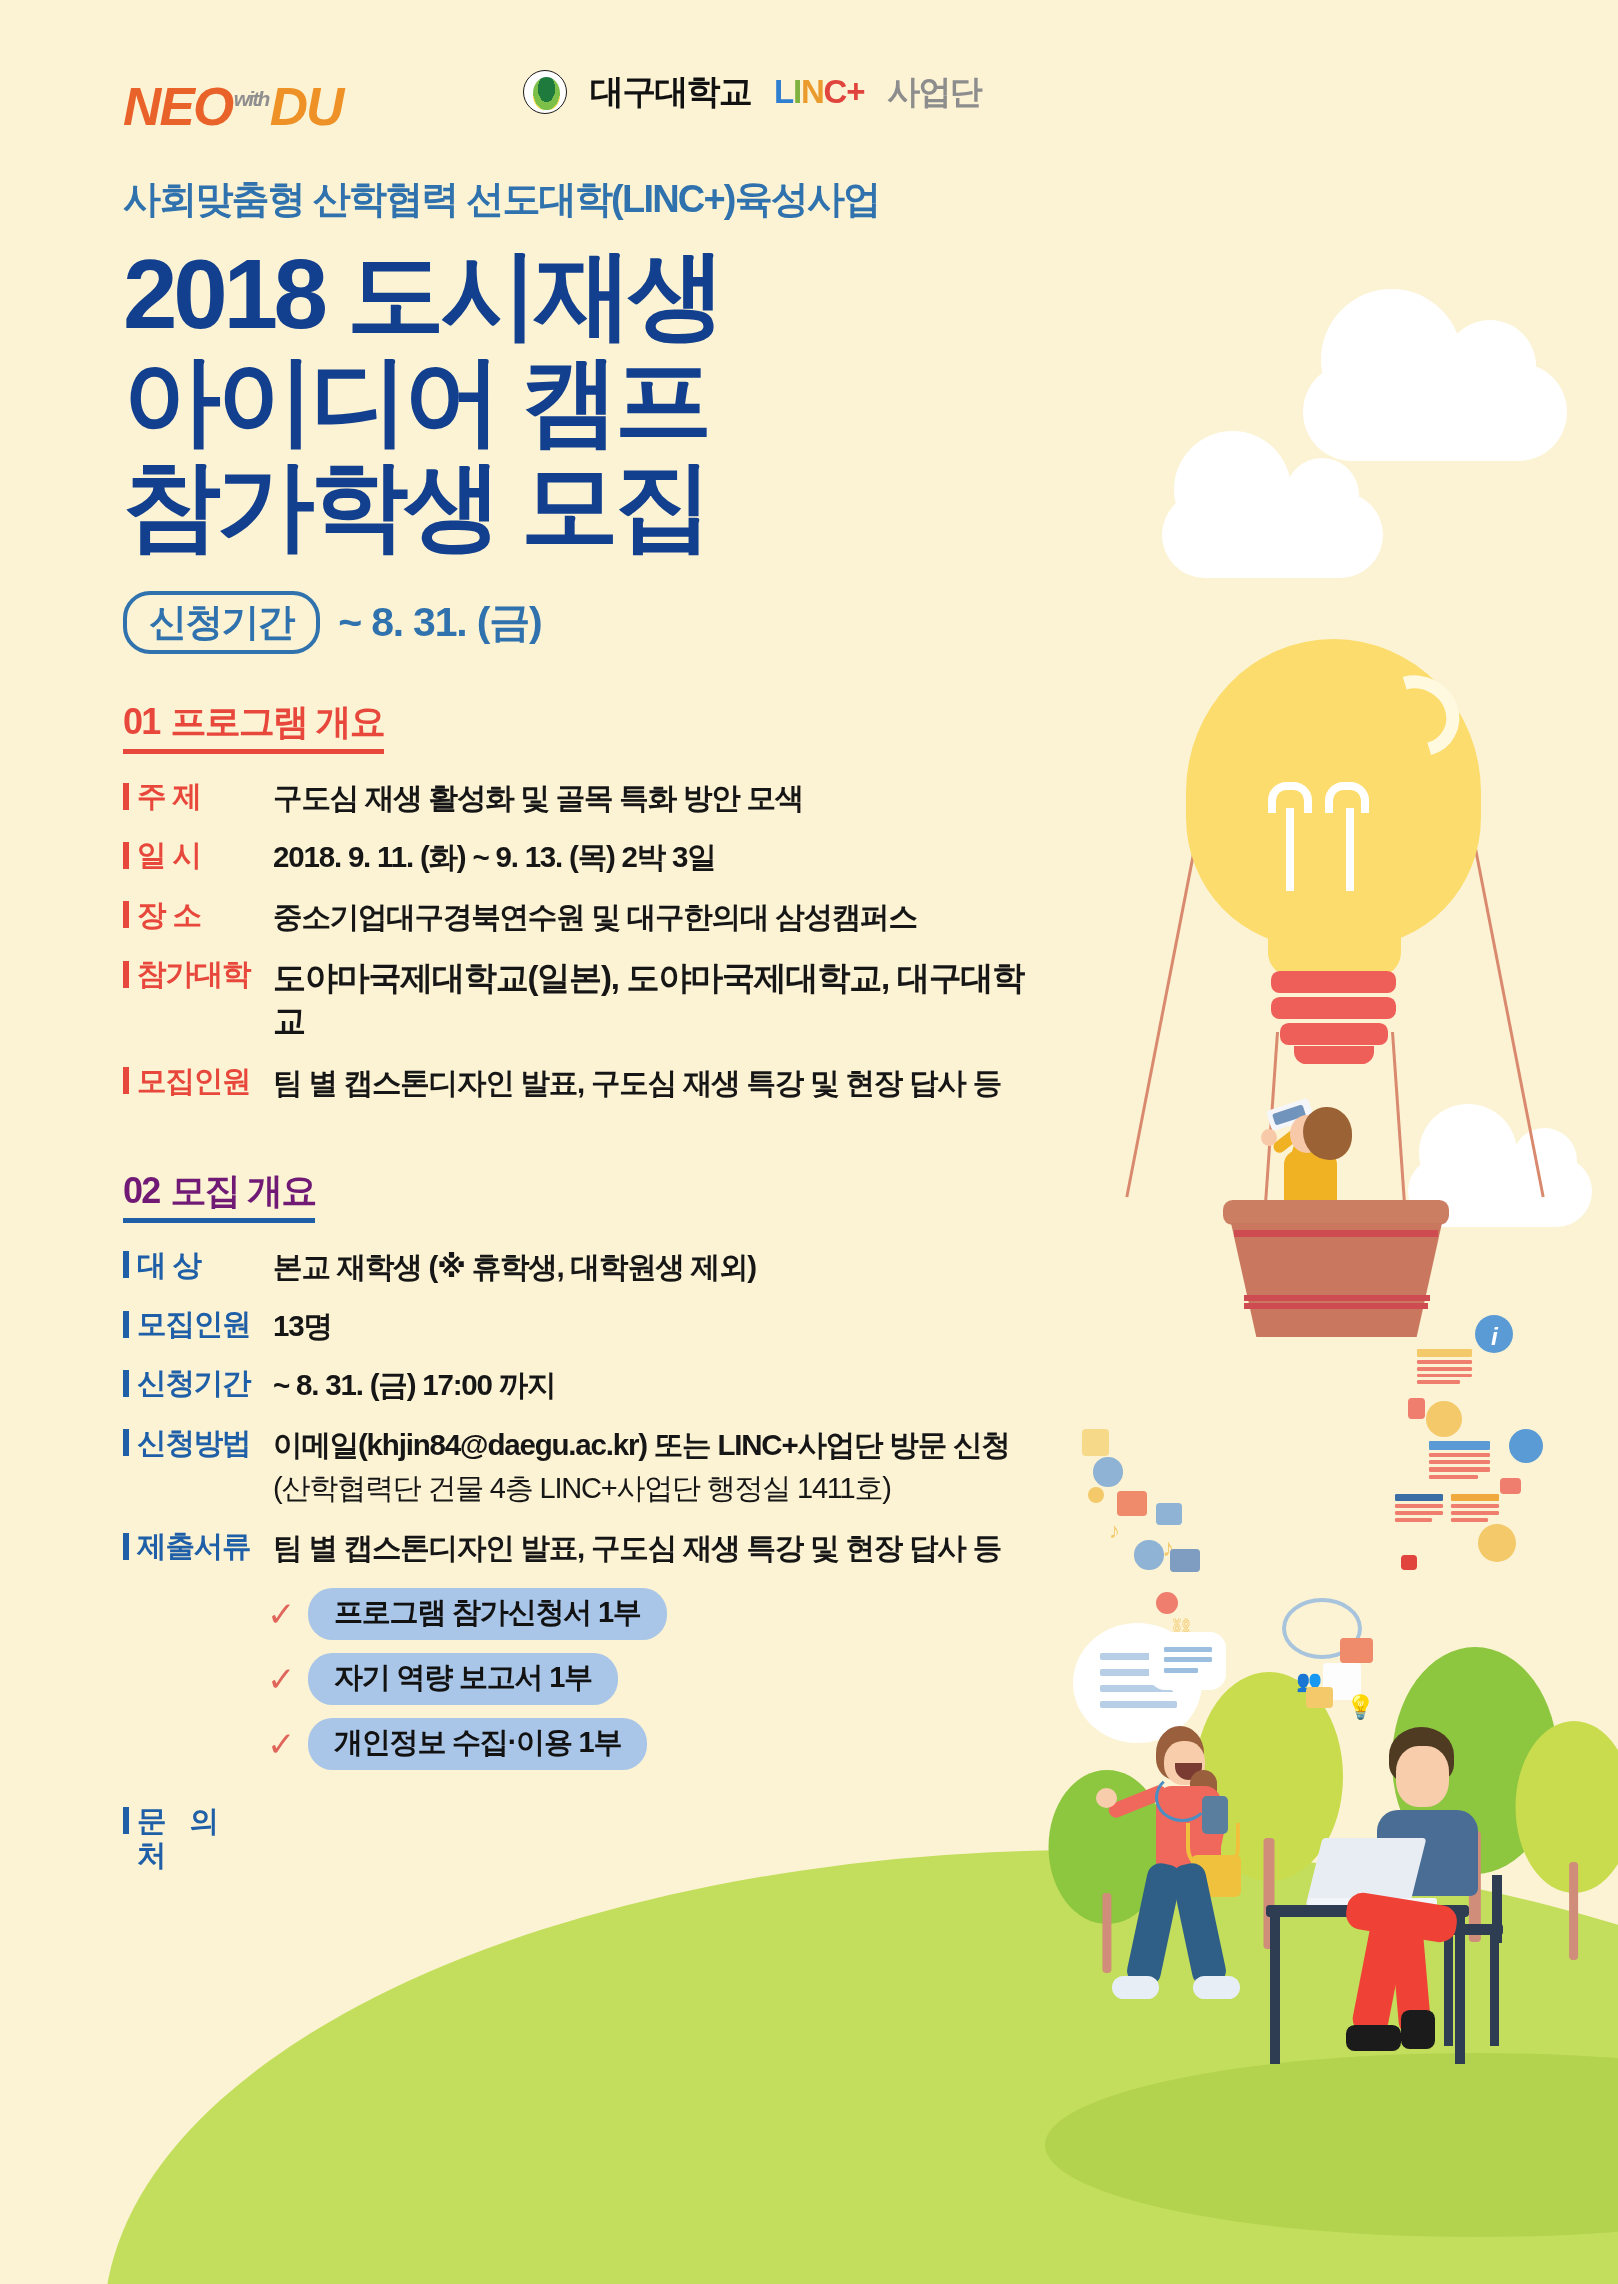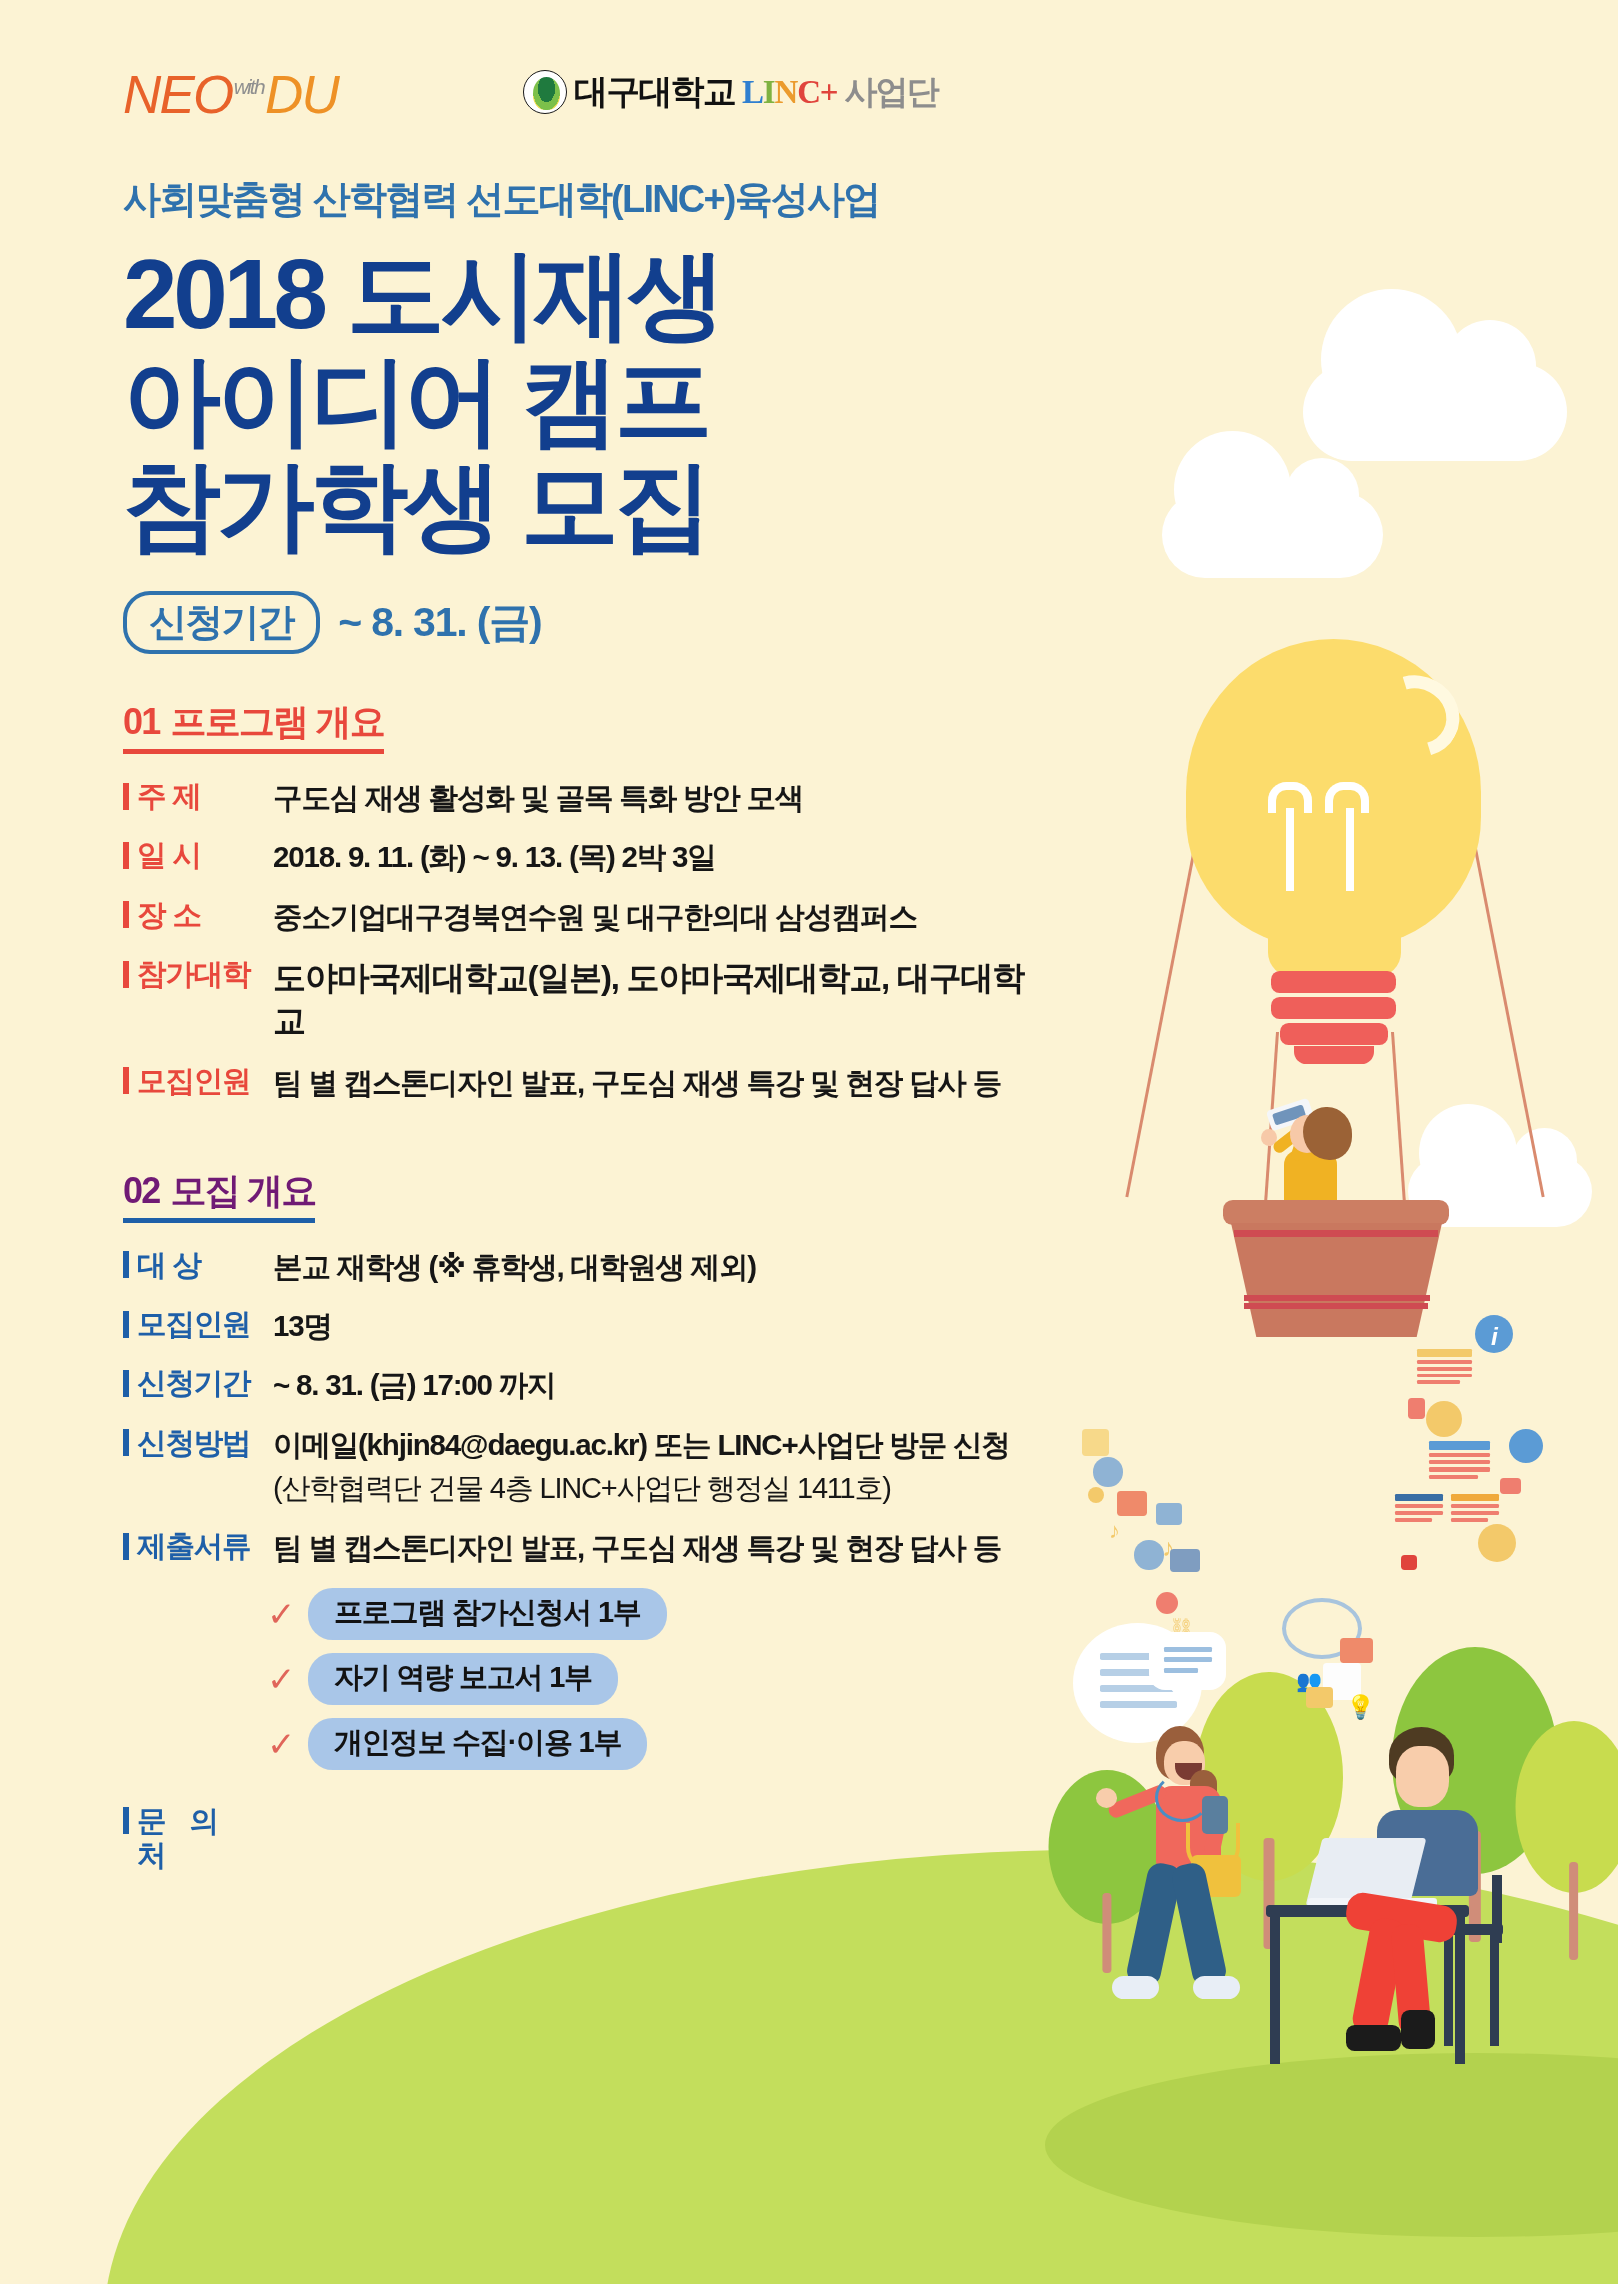--- a/index.html
+++ b/index.html
@@ -152,29 +152,29 @@
   
   #girl { position: absolute; left: 1082px; top: 1715px; width: 221px; height: 344px; }
   #boy  { position: absolute; left: 1303px; top: 1721px; width: 264px; height: 344px; }
 
   
   #content { position: absolute; left: 0; top: 0; width: 1045px; padding: 0 0 0 123px; }
 
   
   #logo-row { position: relative; height: 154px; }
   #neo-logo {
-    position: absolute; left: 0; top: 68px;
-    font-size: 53px; font-weight: 400; letter-spacing: -1.8px;
+    position: absolute; left: 0; top: 80px;
+    font-size: 53px; font-weight: 700; letter-spacing: -1.8px;
     line-height: 1;
   }
   #neo-logo .neo { color: #e8622a; font-style: italic; }
   #neo-logo .with { color: #8f8f8f; font-size: 21px; font-style: italic; vertical-align: super; margin: 0 1.2px; }
   #neo-logo .du { color: #ee9126; font-style: italic; }
 
-  #du-logo { position: absolute; left: 400px; top: 69px; display: flex; align-items: center; gap: 7px; font-family: Liberation Serif, serif; }
+  #du-logo { position: absolute; left: 400px; top: 69px; display: flex; align-items: center; gap: 23px; }
   #du-seal {
     width: 44px; height: 44px; border-radius: 50%;
     background: #ffffff; border: 1.8px solid #1a1a1a;
     position: relative; overflow: hidden; flex: none;
   }
   #du-seal::before {
     content: ""; position: absolute; left: 8.6px; top: 6.1px;
     width: 27px; height: 33px;
     background: radial-gradient(ellipse at 50% 35%, #1f7a3e 0 45%, #7cc04a 45% 72%, #e8d84a 72% 100%);
     border-radius: 50% 50% 45% 45%;

